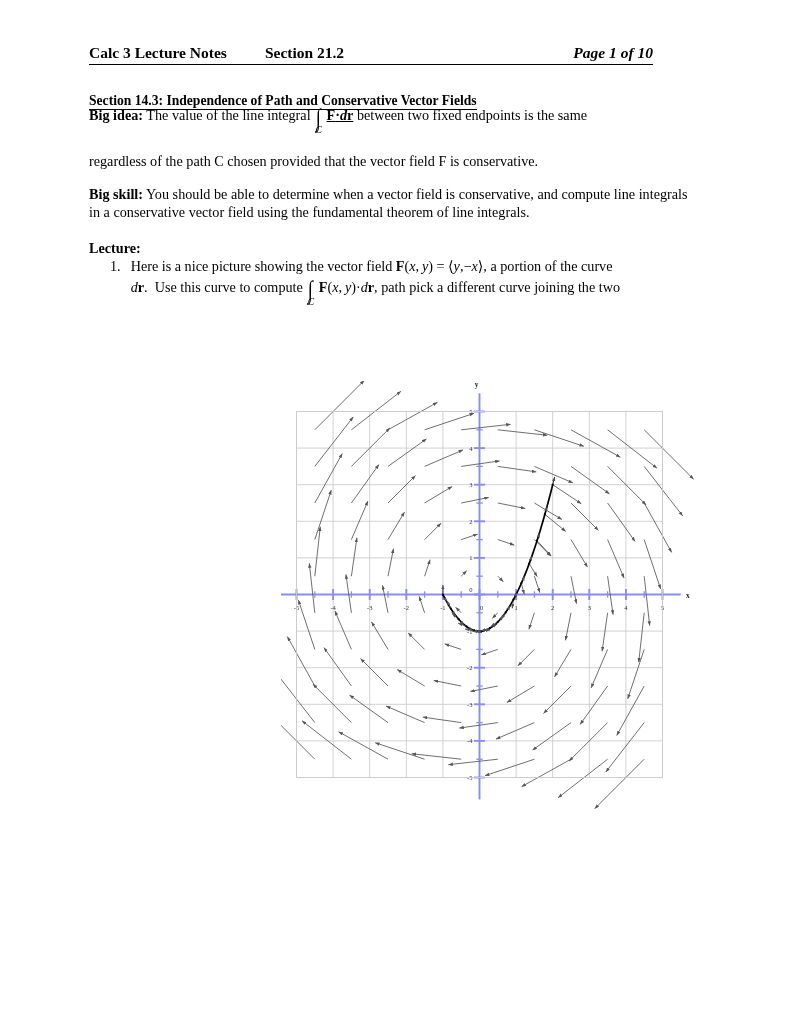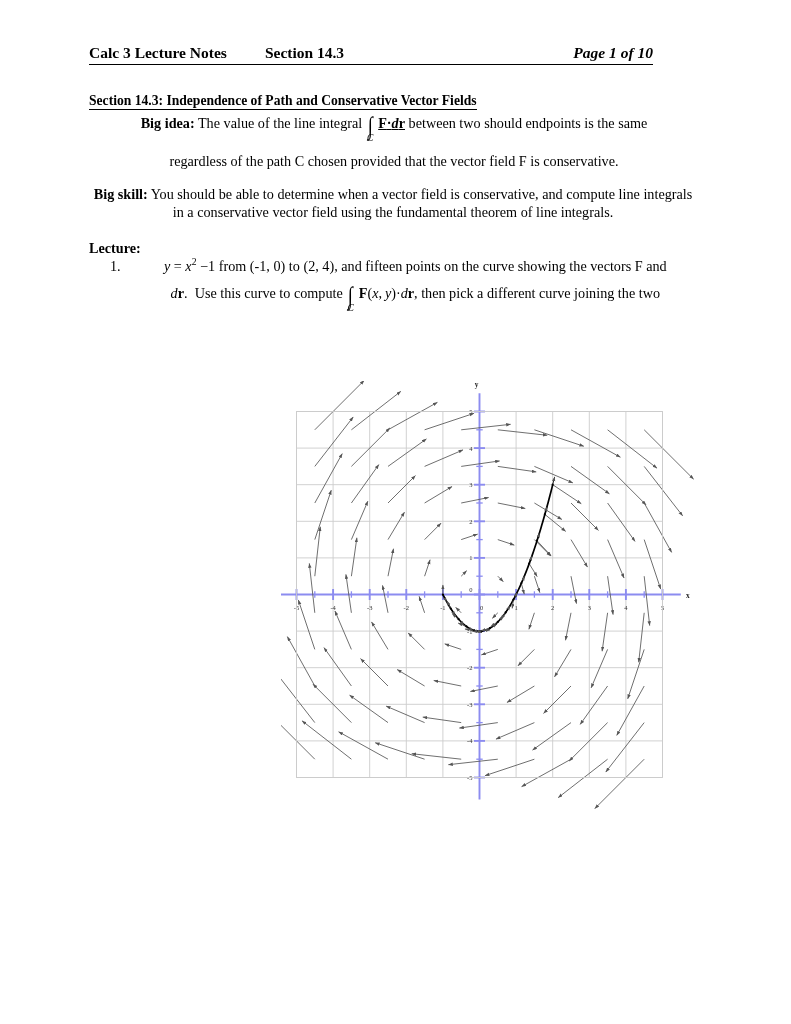--- a/index.html
+++ b/index.html
@@ -14,21 +14,20 @@
     color: #000000;
     position: relative;
     overflow: hidden;
   }
 
   .page {
     position: absolute;
     left: 0; top: 0;
     width: 791px;
     height: 872px;
-    text-align: center;
   }
 
   
   .runhead {
     position: absolute;
     left: 89px;
     top: 44px;
     width: 564px;
     display: flex;
     justify-content: space-between;
@@ -53,21 +52,21 @@
     padding-bottom: 0px;
     white-space: nowrap;
   }
 
   
   .blk {
     position: absolute;
     font-size: 14.2px;
     line-height: 1.30;
   }
-  .b-bigidea  { left: 89px; top: 114px;  width: 610px; }
+  .b-bigidea  { left: 89px; top: 106px;  width: 610px; }
   .b-regard   { left: 89px; top: 152px;  width: 610px; }
   .b-bigskill { left: 89px; top: 185px;  width: 608px; }
   .b-practice { left: 89px; top: 239px;  }
   .b-item     { left: 110px; top: 257px; width: 590px; }
 
   b, .bold { font-weight: bold; }
   i, .ital { font-style: italic; }
   .vecbold { font-weight: bold; text-decoration: underline; }
 
   
@@ -113,65 +112,65 @@
   }
   .figure svg { display: block; }
 </style>
 </head>
 <body>
 
 <div class="page">
 
   <div class="runhead">
     <span class="hd-left">Calc 3 Lecture Notes</span>
-    <span class="hd-mid">Section 14.3</span>
+    <span class="hd-mid">Section 21.2</span>
     <span class="hd-right">Page 1 of 10</span>
   </div>
 
   <div class="sec-title">Section 14.3: Independence of Path and Conservative Vector Fields</div>
 
   <div class="blk b-bigidea">
     <b>Big idea:</b>
     <span>The value of the line integral</span>
     <span class="intg">
       <span class="sym">∫</span>
       <span class="lim">C</span>
     </span>
     <span class="vecbold"><b>F</b>·<i>d</i><b>r</b></span>
-    <span>between two should endpoints is the same</span>
+    <span>between two fixed endpoints is the same</span>
   </div>
 
   <div class="blk b-regard">
     <span>regardless of the path C chosen provided that the vector field F is conservative.</span>
   </div>
 
   <div class="blk b-bigskill">
     <b>Big skill:</b>
     <span>You should be able to determine when a vector field is conservative, and compute line integrals in a conservative vector field using the fundamental theorem of line integrals.</span>
   </div>
 
   <div class="blk b-practice">
     <b>Lecture:</b>
   </div>
 
   <div class="blk b-item">
     <div class="num-list">
       <span class="num">1.</span>
       <span class="body">
-        <div class="ln sp">
-          <span><i>y</i> = <i>x</i><sup class="ex">2</sup> −1</span>
-          <span>from (-1, 0) to (2, 4), and fifteen points on the curve showing the vectors F and</span>
+        <div class="ln">
+          <span>Here is a nice picture showing the vector field</span>
+          <span><b>F</b>(<i>x</i>, <i>y</i>) = ⟨<i>y</i>,−<i>x</i>⟩</span><span>, a portion of the curve</span>
         </div>
         <div class="ln sp">
           <span><i>d</i><b>r</b>.&nbsp; Use this curve to compute</span>
           <span class="intg">
             <span class="sym">∫</span>
             <span class="lim">C</span>
           </span>
-          <span><b>F</b>(<i>x</i>, <i>y</i>)·<i>d</i><b>r</b></span><span>, then pick a different curve joining the two</span>
+          <span><b>F</b>(<i>x</i>, <i>y</i>)·<i>d</i><b>r</b></span><span>, path pick a different curve joining the two</span>
         </div>
       </span>
     </div>
   </div>
 
   <div class="figure">
     <svg id="plot" width="420" height="440" viewBox="0 0 420 440">
         <g>
           <line x1="15.5" y1="396.5" x2="381.5" y2="396.5" stroke="#cccccc" stroke-width="0.9"></line>
           <line x1="15.5" y1="396.5" x2="15.5" y2="30.5" stroke="#cccccc" stroke-width="0.9"></line>

